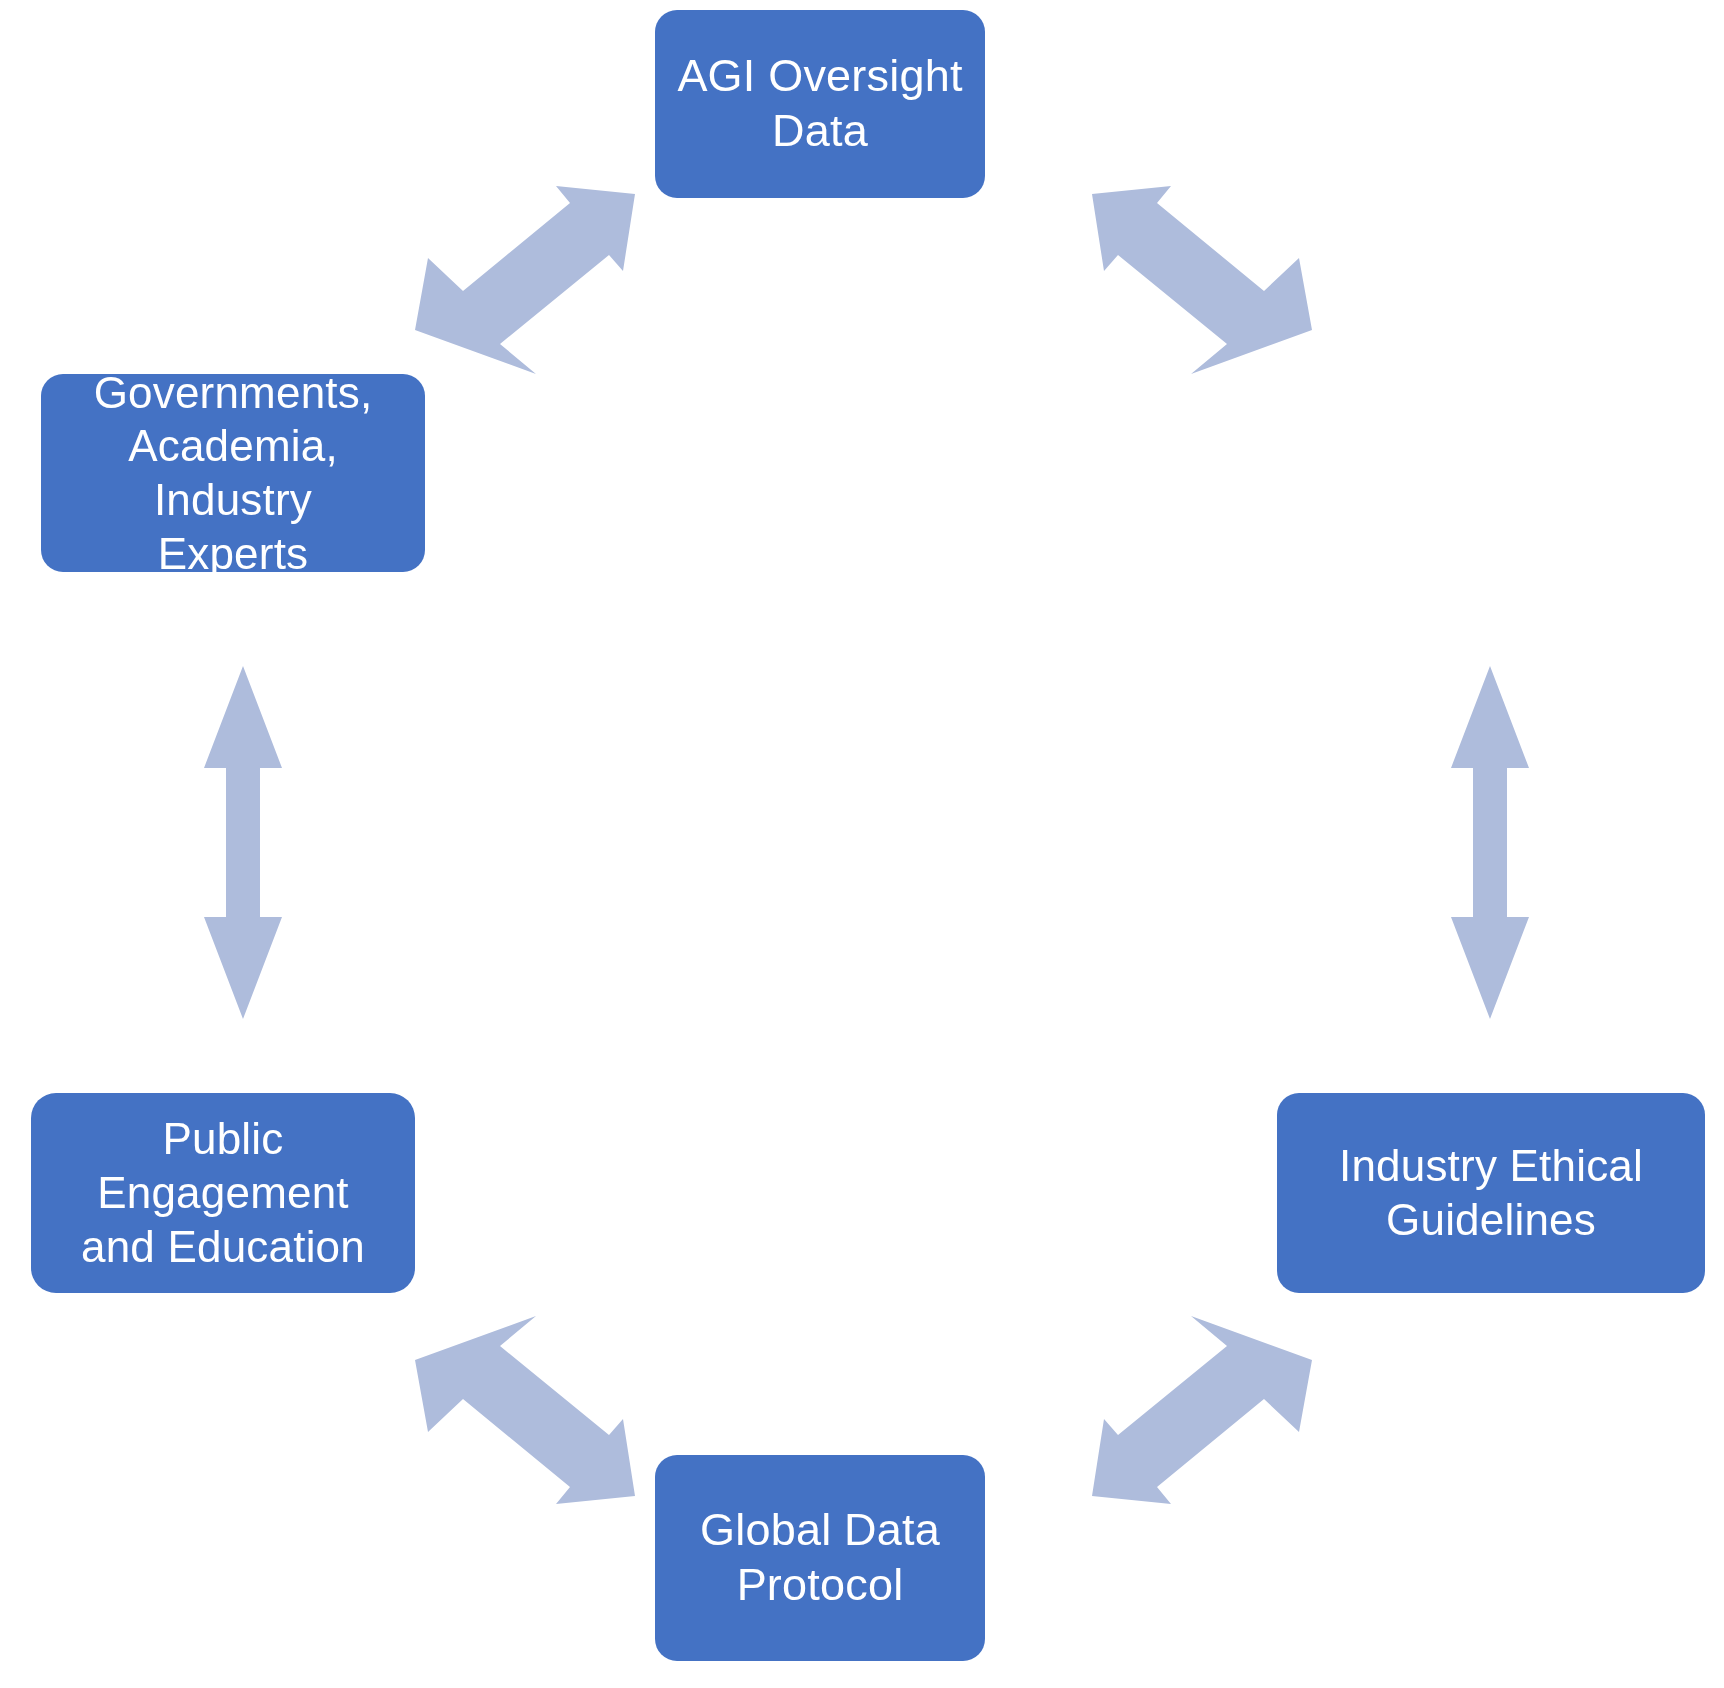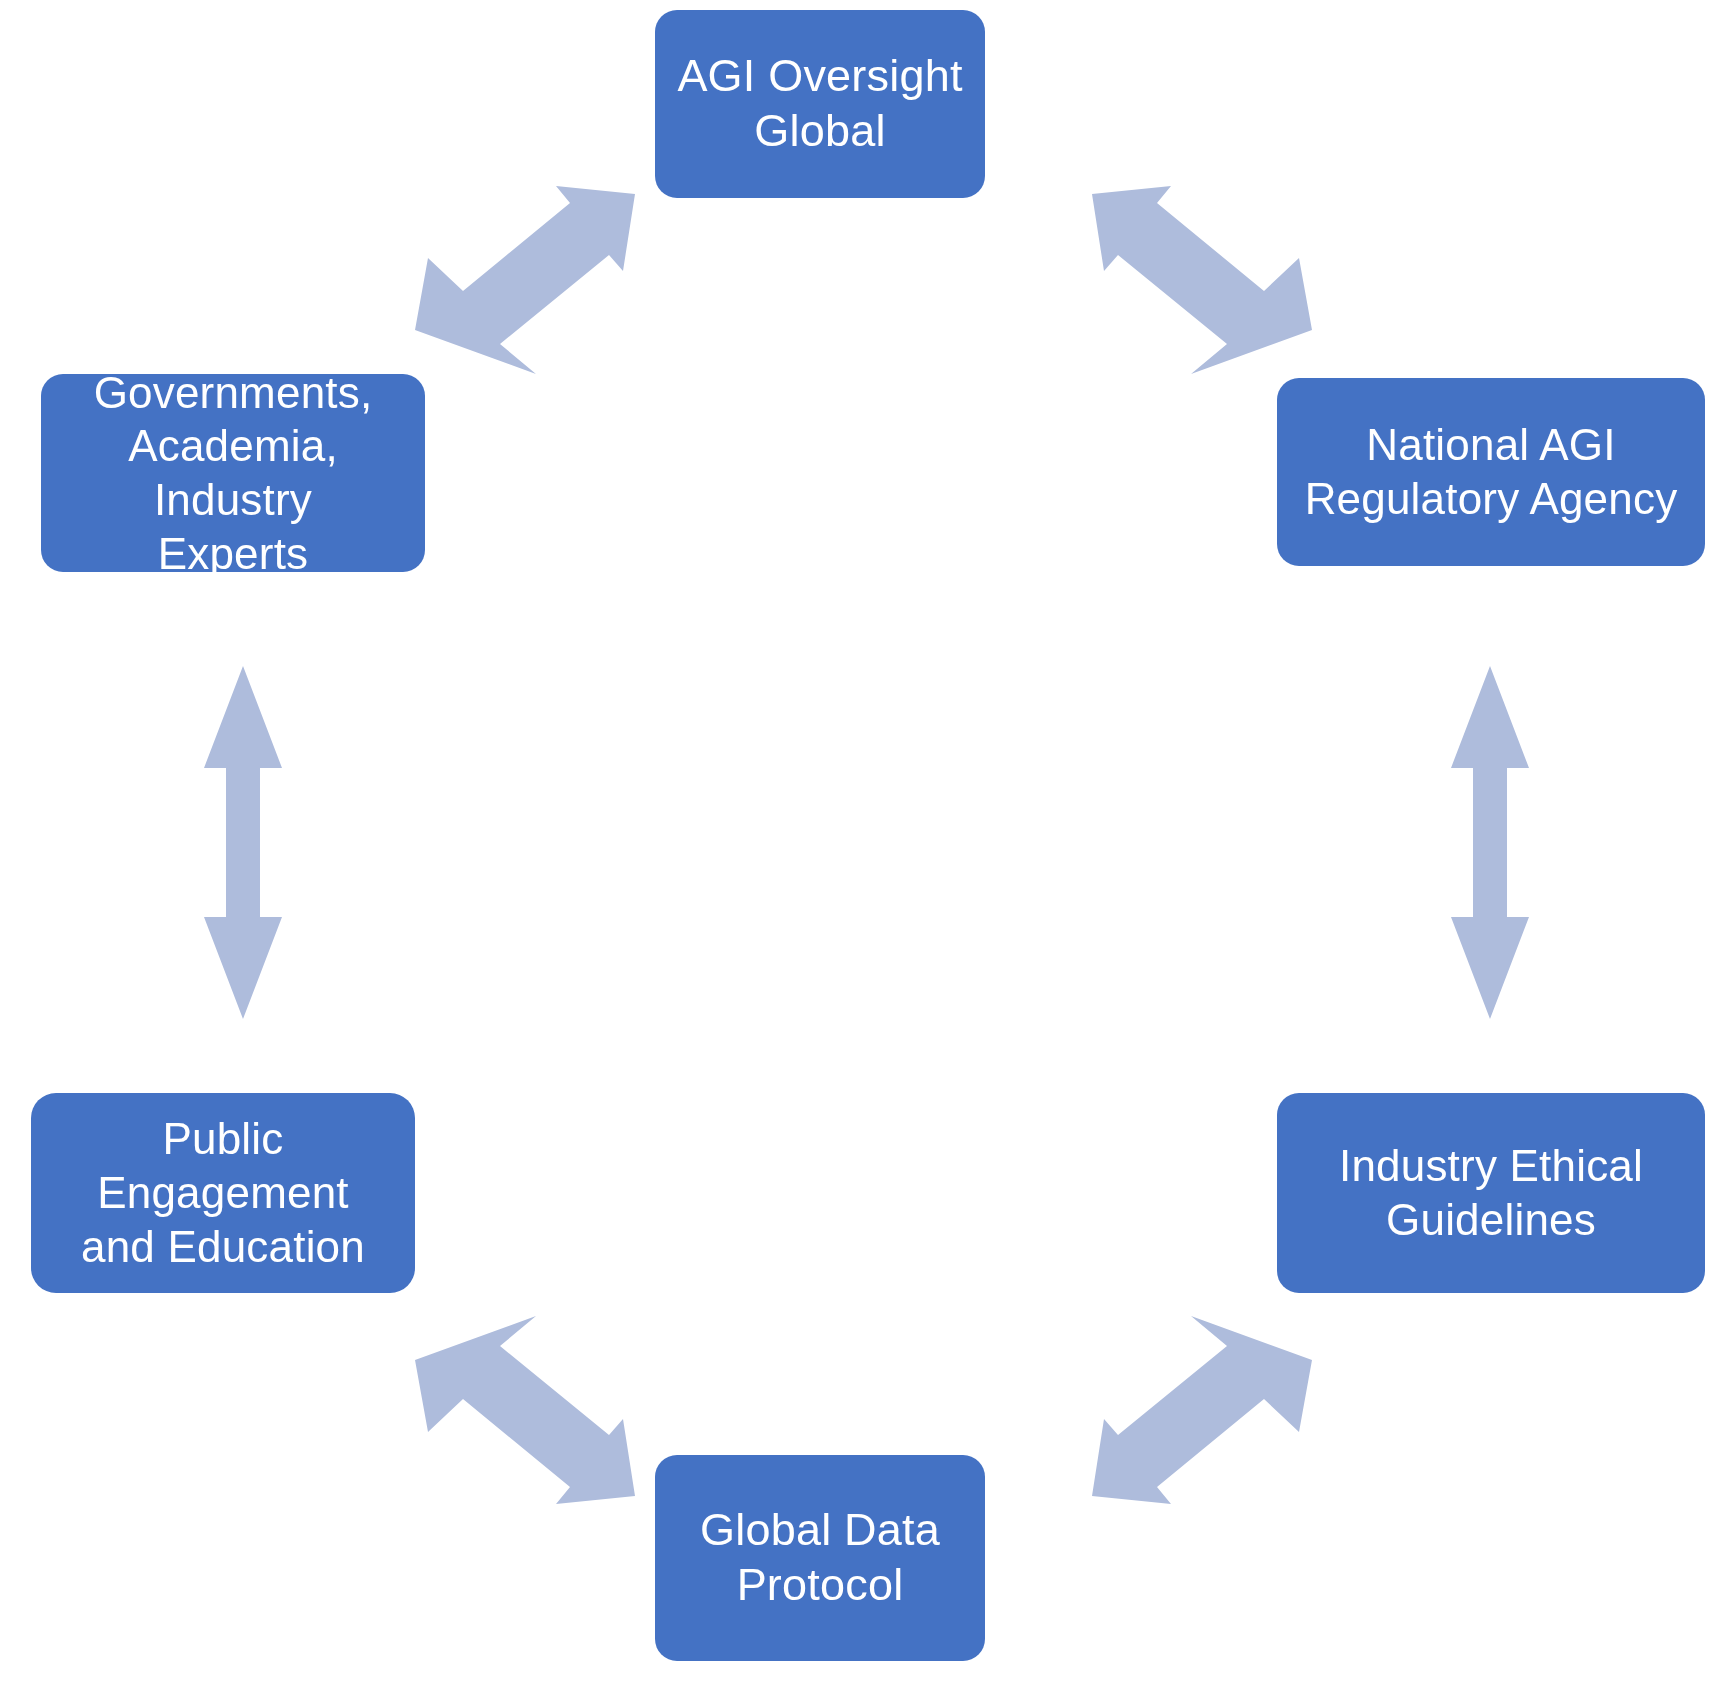--- a/index.html
+++ b/index.html
@@ -91,27 +91,23 @@
       <polygon class="arrow-shape" points="415,1360 428,1432 463,1399 570,1487 556,1504 635,1496 623,1419 609,1435 500,1346 536,1316"></polygon>
     </g>
 
     <g>
       <polygon class="arrow-shape" points="243,666 282,768 260,768 260,917 282,917 243,1019 204,917 226,917 226,768 204,768"></polygon>
     </g>
   </svg>
 
   <div class="node-box" id="node-oversight-board">
     <span class="node-label">AGI Oversight
-Global</span>
+Data</span>
   </div>
 
-  <div class="node-box" id="node-regulatory-agency">
-    <span class="node-label">National AGI
-Regulatory Agency</span>
-  </div>
 
   <div class="node-box" id="node-ethical-guidelines">
     <span class="node-label">Industry Ethical
 Guidelines</span>
   </div>
 
   <div class="node-box" id="node-data-protocol">
     <span class="node-label">Global Data
 Protocol</span>
   </div>

